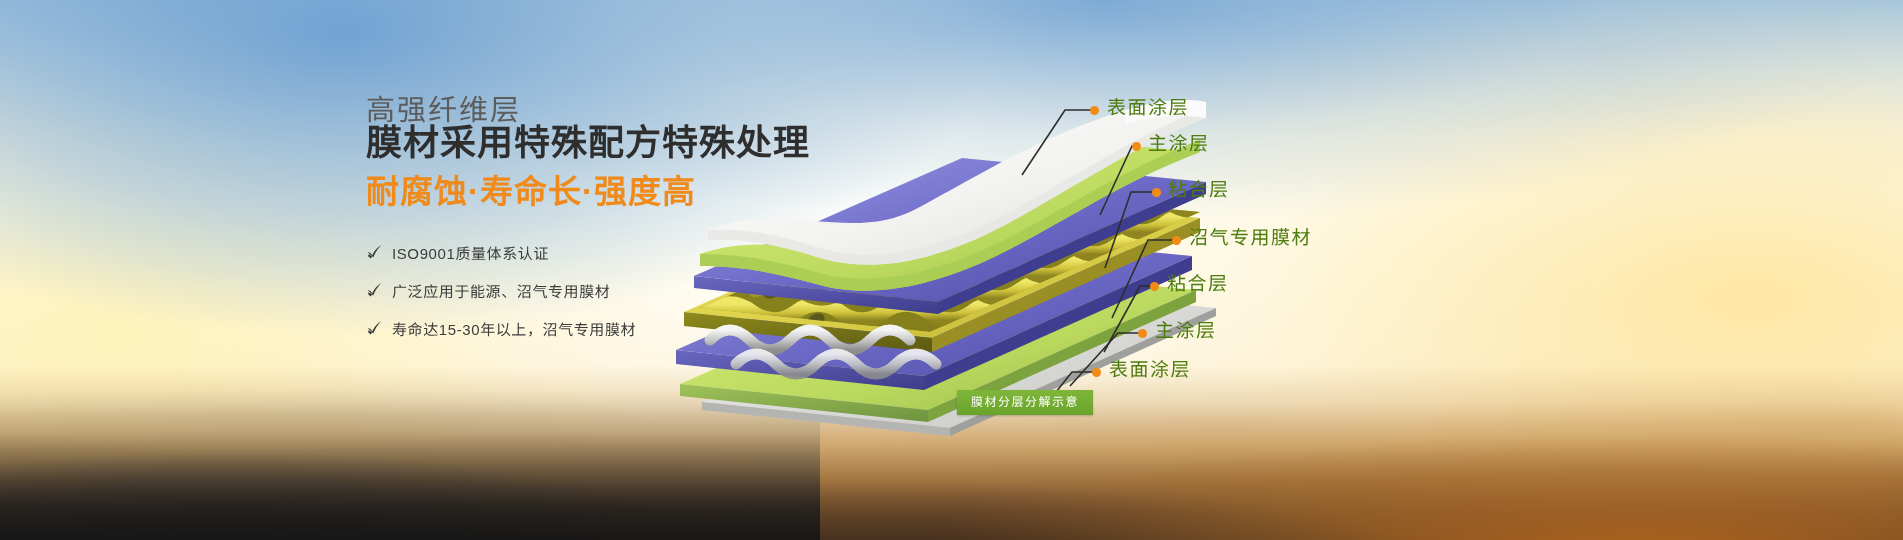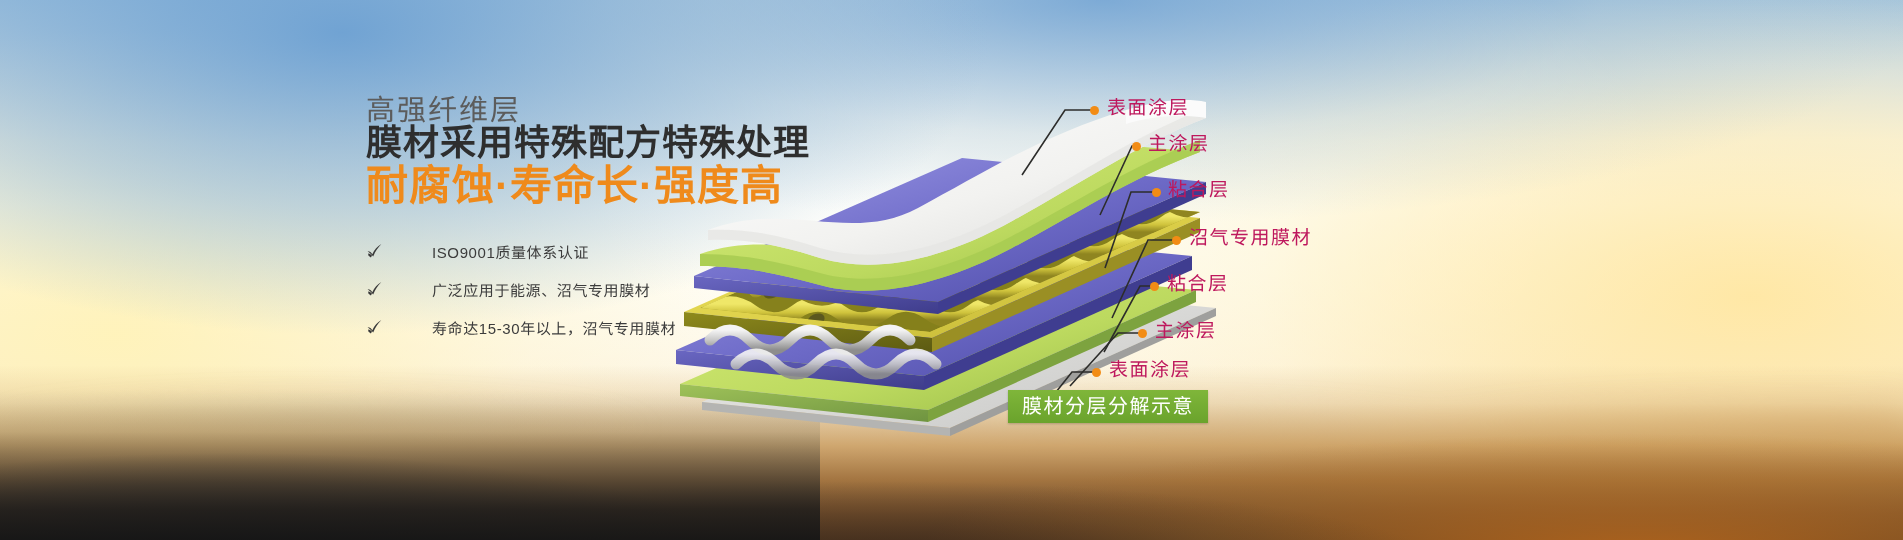--- a/index.html
+++ b/index.html
@@ -62,57 +62,57 @@
   .copy{position:absolute;left:366px;top:96px;width:560px;}
   .kicker{
     font-size:29px;line-height:1;color:#5c5c5c;letter-spacing:2px;
     font-weight:400;white-space:nowrap;
   }
   .headline{
     font-size:36px;line-height:1;color:#2e2e2e;letter-spacing:1px;
     font-weight:bold;white-space:nowrap;
   }
   .subhead{
-    margin-top:4px;
-    font-size:42px;line-height:1;color:#ef8a1b;letter-spacing:1px;
+    margin-top:14px;
+    font-size:33px;line-height:1;color:#ef8a1b;letter-spacing:1px;
     font-weight:bold;white-space:nowrap;
   }
   .features{margin-top:34px;}
   .feature{
     display:flex;align-items:center;margin-bottom:17px;
-    font-size:15px;color:#3c3c3c;letter-spacing:.6px;white-space:nowrap;gap:40px;
+    font-size:15px;color:#3c3c3c;letter-spacing:.6px;white-space:nowrap;
   }
   .feature .tick{
     width:17px;height:17px;margin-right:9px;flex:0 0 auto;
     display:block;
   }
   .feature .tick svg{display:block;}
 
   
   .illu{position:absolute;left:640px;top:40px;width:740px;height:440px;}
   .illu svg{display:block;}
 
   
   .callouts{position:absolute;left:0;top:0;width:1903px;height:540px;pointer-events:none;}
   .callouts svg{position:absolute;left:0;top:0;}
   .label{
-    position:absolute;font-size:19px;color:#be185d;letter-spacing:1.5px;
+    position:absolute;font-size:19px;color:#4d7c0f;letter-spacing:1.5px;
     white-space:nowrap;line-height:1;
   }
   .dot{
     position:absolute;width:9px;height:9px;border-radius:50%;
     background:#f28c15;
   }
 
   
   .badge{
-    position:absolute;left:1008px;top:390px;
+    position:absolute;left:957px;top:390px;
     padding:6px 14px 7px 14px;
     background:linear-gradient(180deg,#7fb63a 0%,#6aa32c 100%);
-    color:#ffffff;font-size:20px;letter-spacing:1.5px;line-height:1;
+    color:#ffffff;font-size:12px;letter-spacing:1.5px;line-height:1;
     white-space:nowrap;
     box-shadow:0 1px 2px rgba(0,0,0,.20);
   }
 </style>
 </head>
 <body>
 
 <div class="banner">
 
   <div class="bg">

